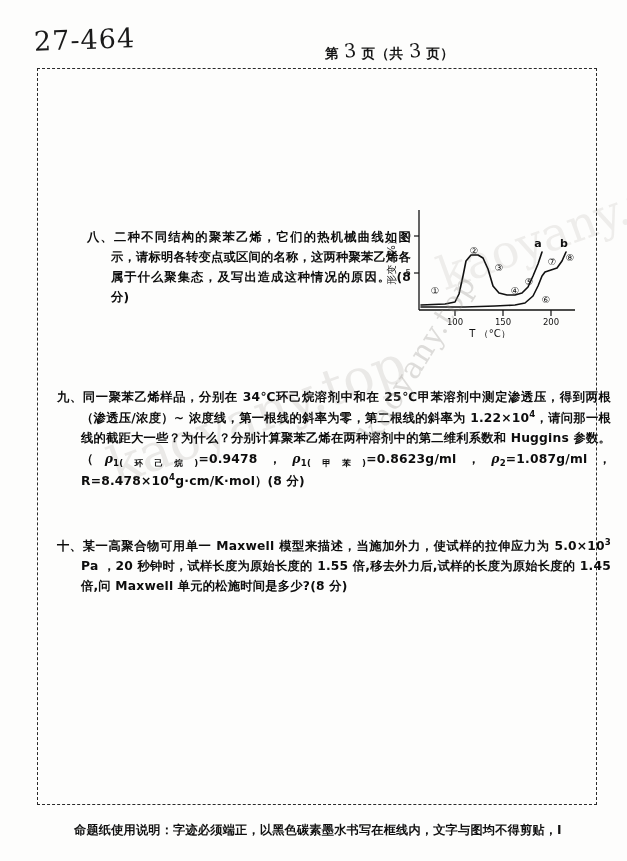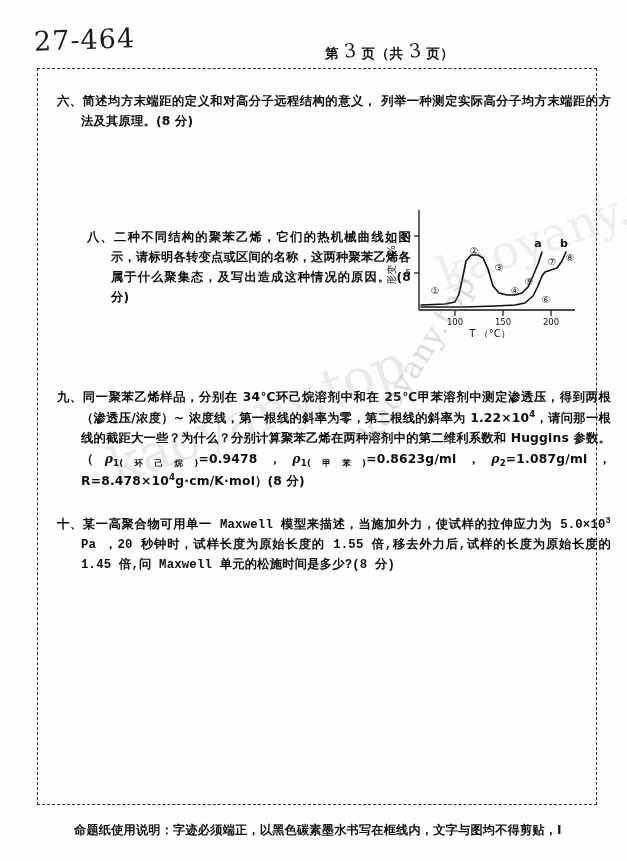--- a/index.html
+++ b/index.html
@@ -80,21 +80,21 @@
     letter-spacing: 0.2px;
   }
   .num {
     font-weight: bold;
   }
 
   .q6 { left: 57px; top: 92px; width: 530px; }
   .q7 { left: 57px; top: 150px; width: 530px; }
   .q8 { left: 45px; top: 228px; width: 300px; margin-left: 42px; }
   .q9 { left: 57px; top: 388px; width: 530px; }
-  .q10 { left: 57px; top: 515px; width: 530px; font-family: Liberation Mono, monospace; }
+  .q10 { left: 57px; top: 536px; width: 530px; }
 
   .hang {
     padding-left: 24px;
     text-indent: -24px;
   }
 
   sub { font-size: 0.7em; }
   sup { font-size: 0.7em; }
   .ital { font-family: "DejaVu Serif", serif; font-style: italic; }
 
@@ -173,23 +173,20 @@
     <span>页（共</span>
     <span class="hw">3</span>
     <span>页）</span>
   </div>
 
   <div class="watermark2">kaoyany.top</div>
   <div class="watermark3">kaoyany.top</div>
 
   <div class="frame"></div>
 
-  <div class="q q6 hang">
-    <span class="num">六、</span><span>简述均方末端距的定义和对高分子远程结构的意义， 列举一种测定实际高分子均方末端距的方法及其原理。(8 分)</span>
-  </div>
 
 
   <div class="q q8 hang">
     <span class="num">八、</span><span>二种不同结构的聚苯乙烯，它们的热机械曲线如图示，请标明各转变点或区间的名称，这两种聚苯乙烯各属于什么聚集态，及写出造成这种情况的原因。 (8 分)</span>
   </div>
 
   <div class="chart-wrap">
     <svg class="chart-svg" width="195" height="132" viewBox="0 0 195 132" xmlns="http://www.w3.org/2000/svg">
       <g>
         <line x1="34" y1="4" x2="34" y2="104" stroke="#111" stroke-width="1.3"></line>

